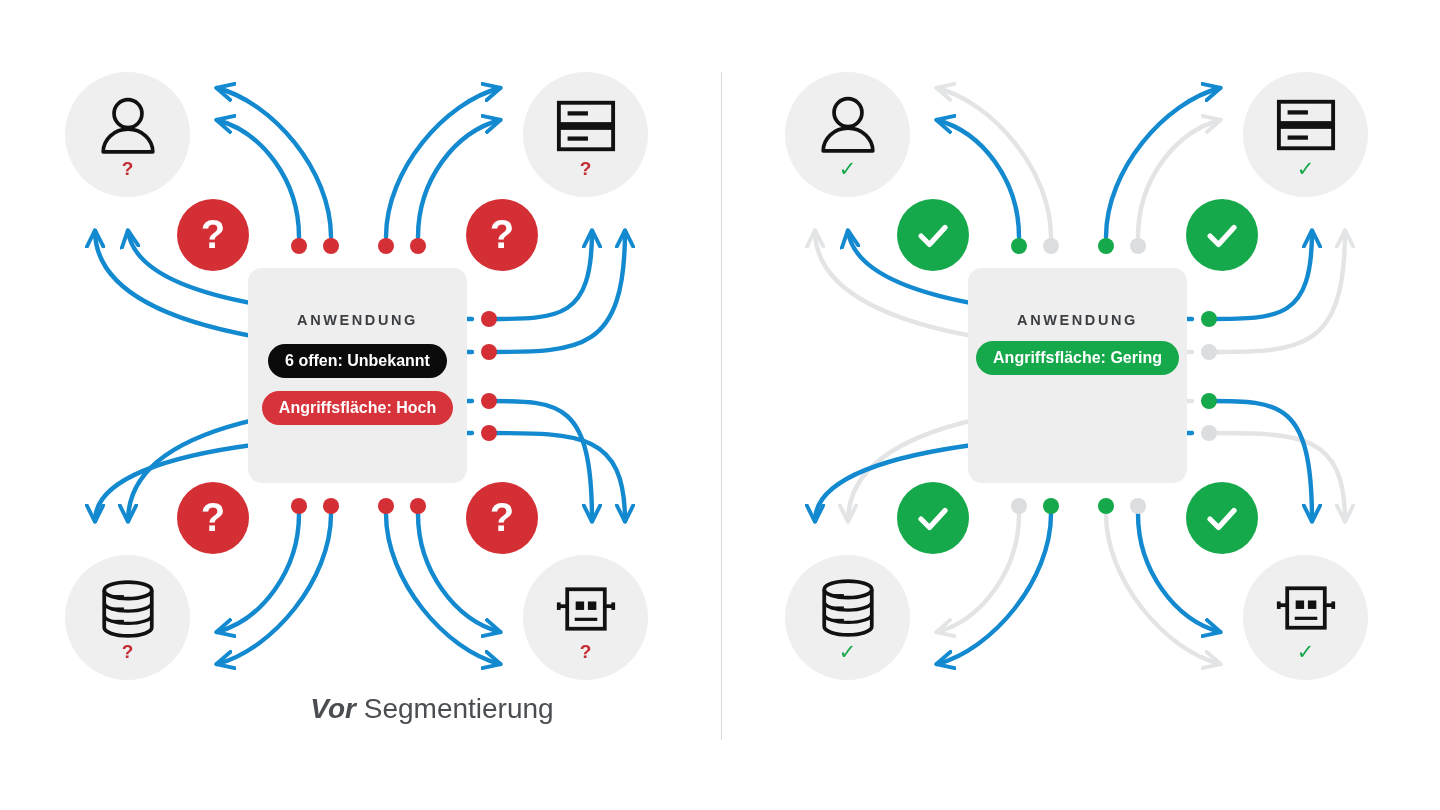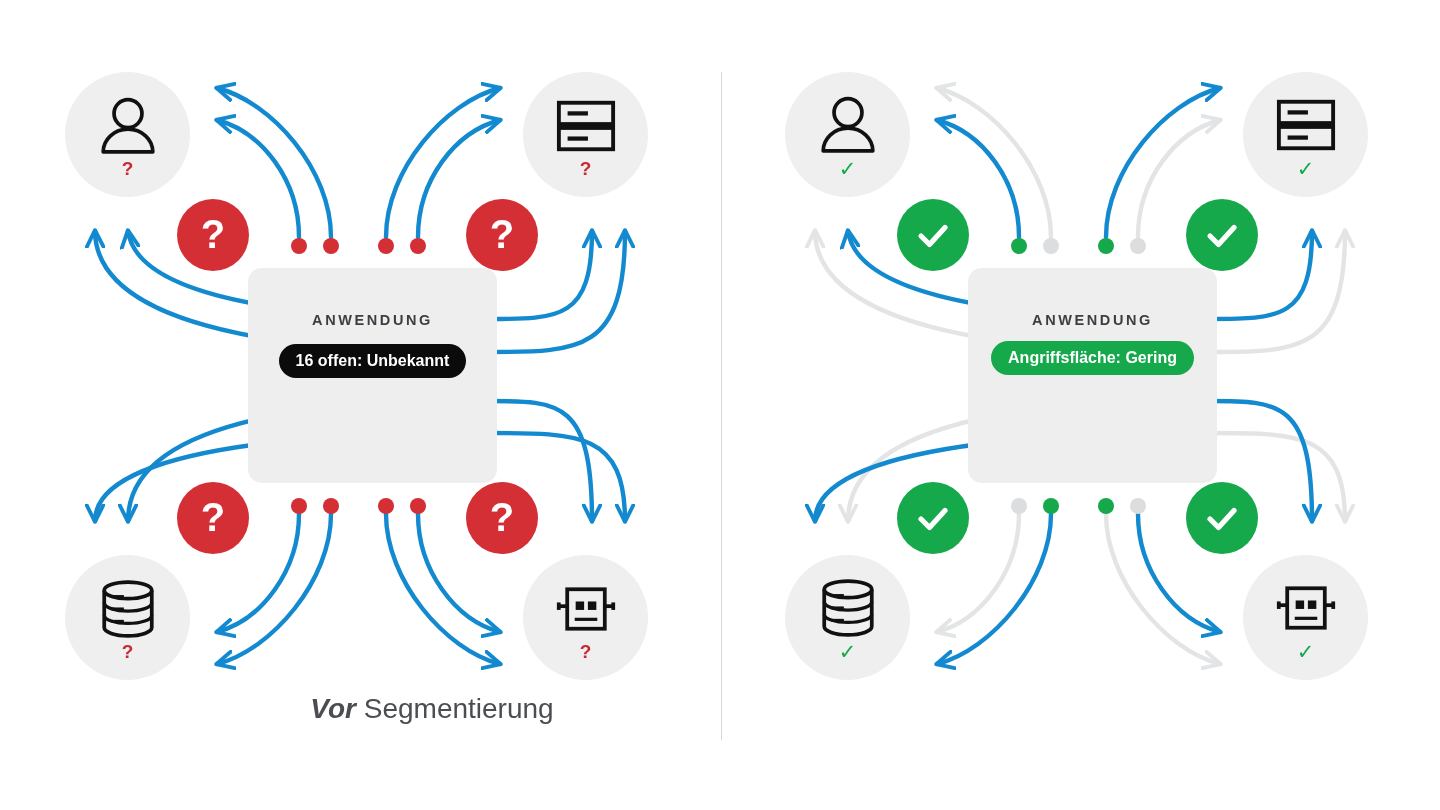--- a/index.html
+++ b/index.html
@@ -53,21 +53,21 @@
   }
   .badge svg{width:44px;height:44px;}
 
   .b-tl{left:177px;top:199px;}
   .b-tr{left:466px;top:199px;}
   .b-bl{left:177px;top:482px;}
   .b-br{left:466px;top:482px;}
 
   
   .card{
-    position:absolute;left:248px;top:268px;width:249px;height:215px;
+    position:absolute;left:248px;top:268px;width:219px;height:215px;
     background:#eeeeee;border-radius:14px;
     display:flex;flex-direction:column;align-items:center;
   }
   .card-title{
     margin-top:44px;font-size:14.5px;font-weight:700;letter-spacing:2.6px;
     color:#3b3e42;
   }
   .pill{
     margin-top:16px;height:34px;border-radius:17px;display:flex;
     align-items:center;justify-content:center;padding:0 17px;
@@ -195,21 +195,22 @@
     </div>
     <div class="badge red b-bl">
       <span class="qm">?</span>
     </div>
     <div class="badge red b-br">
       <span class="qm">?</span>
     </div>
 
     <div class="card">
       <div class="card-title">ANWENDUNG</div>
-      <div class="pill dark">16 offen: Unbekannt</div>
+      <div class="pill dark">6 offen: Unbekannt</div>
+      <div class="pill red">Angriffsfläche: Hoch</div>
     </div>
 
     <div class="caption">
       <em>Vor</em><span class="rest"> Segmentierung</span>
     </div>
   </div>
 
   <div class="panel right">
 
     <svg class="svg-layer" viewBox="0 0 720 810" xmlns="http://www.w3.org/2000/svg">

